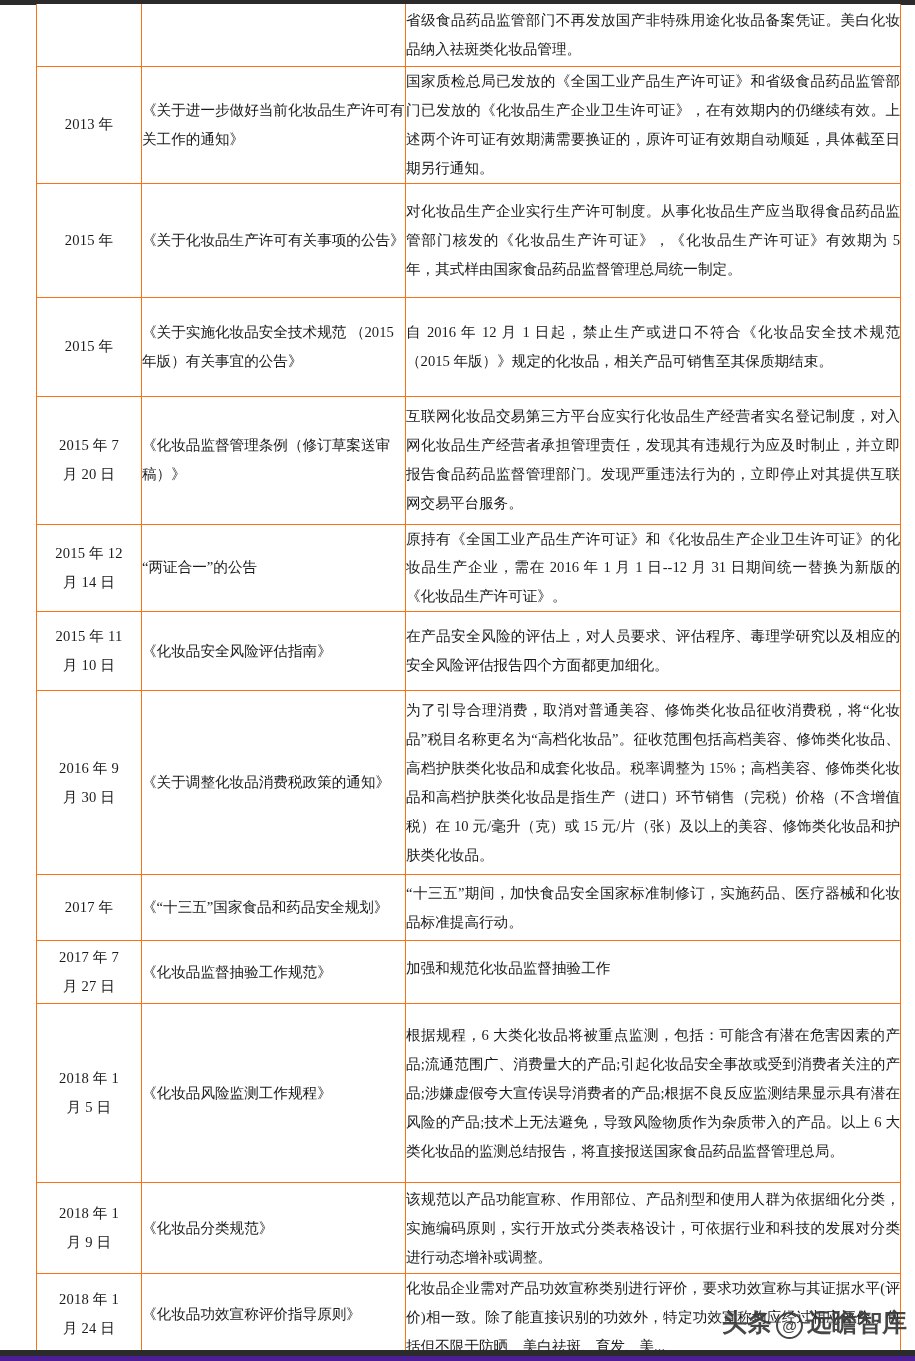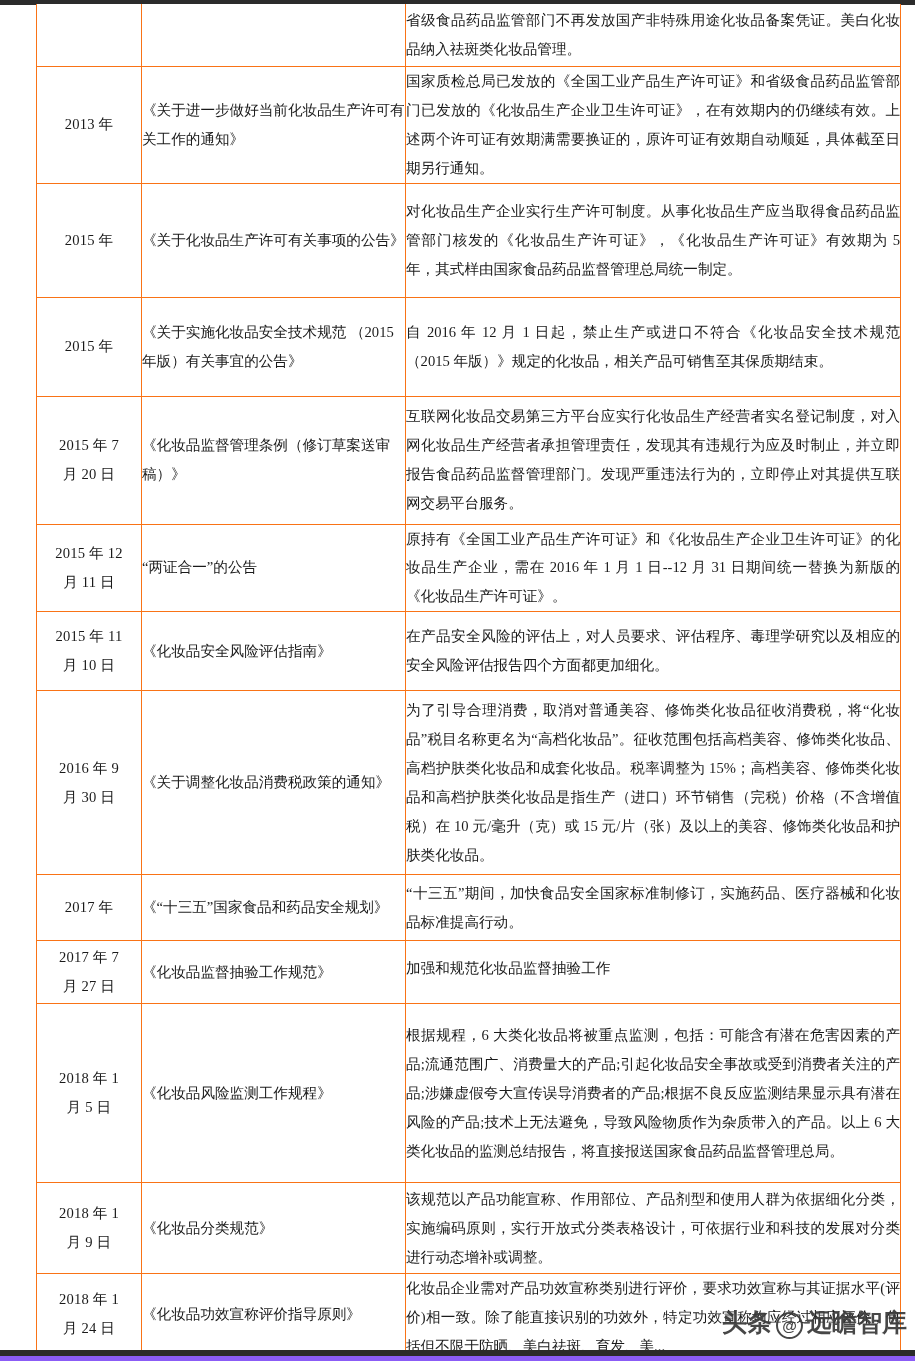--- a/index.html
+++ b/index.html
@@ -13,21 +13,21 @@
     position: relative;
     overflow: hidden;
     font-family: "Liberation Serif", "DejaVu Serif", serif;
     color: #1a1a1a;
   }
 
   
   #page {
     position: absolute;
     inset: 0;
-    background: #8b5cf6;
+    background: #4c1d95;
   }
 
   
   .scan-bar {
     position: absolute;
     left: 0;
     width: 915px;
     background: #2b2b2b;
   }
   .scan-bar.top { top: 0; height: 5px; }
@@ -189,21 +189,21 @@
             <span class="title-text">《化妆品监督管理条例（修订草案送审稿）》</span>
           </td>
           <td class="col-desc">
             <span class="desc-text">互联网化妆品交易第三方平台应实行化妆品生产经营者实名登记制度，对入网化妆品生产经营者承担管理责任，发现其有违规行为应及时制止，并立即报告食品药品监督管理部门。发现严重违法行为的，立即停止对其提供互联网交易平台服务。</span>
           </td>
         </tr>
 
         <tr>
           <td class="col-date" style="height:73px;">
             <span class="date-line">2015 年 12</span>
-            <span class="date-line">月 11 日</span>
+            <span class="date-line">月 14 日</span>
           </td>
           <td class="col-title">
             <span class="title-text">“两证合一”的公告</span>
           </td>
           <td class="col-desc">
             <span class="desc-text">原持有《全国工业产品生产许可证》和《化妆品生产企业卫生许可证》的化妆品生产企业，需在 2016 年 1 月 1 日--12 月 31 日期间统一替换为新版的《化妆品生产许可证》。</span>
           </td>
         </tr>
 
         <tr>

